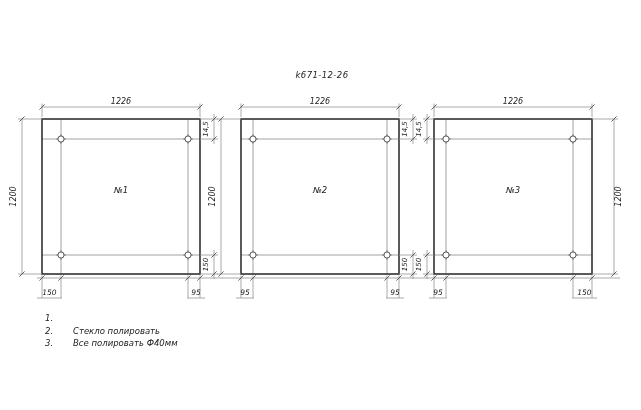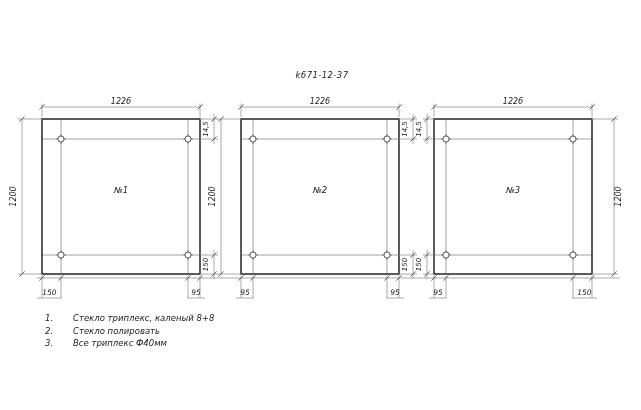--- a/index.html
+++ b/index.html
@@ -229,28 +229,27 @@
         <line x1="443.4" y1="280.6" x2="448.6" y2="275.4" stroke="#555555" stroke-width="0.9"></line>
         <text x="438" y="295" font-size="7.5" text-anchor="middle">95</text>
         <line x1="592" y1="275.5" x2="592" y2="298" stroke="#949494" stroke-width="0.8"></line>
         <line x1="573" y1="275.5" x2="573" y2="298" stroke="#949494" stroke-width="0.8"></line>
         <line x1="572" y1="298" x2="597" y2="298" stroke="#949494" stroke-width="0.8"></line>
         <line x1="589.4" y1="280.6" x2="594.6" y2="275.4" stroke="#555555" stroke-width="0.9"></line>
         <line x1="570.4" y1="280.6" x2="575.6" y2="275.4" stroke="#555555" stroke-width="0.9"></line>
         <text x="584.5" y="295" font-size="7.5" text-anchor="middle">150</text>
       </g>
     </svg>
-  <div class="title">k671-12-37</div>
+  <div class="title">k671-12-26</div>
   <div class="notes">
     <div class="note-row">
       <span class="note-num">1.</span>
-      <span class="note-text">Стекло триплекс, каленый 8+8</span>
     </div>
     <div class="note-row">
       <span class="note-num">2.</span>
       <span class="note-text">Стекло полировать</span>
     </div>
     <div class="note-row">
       <span class="note-num">3.</span>
-      <span class="note-text">Все триплекс Ф40мм</span>
+      <span class="note-text">Все полировать Ф40мм</span>
     </div>
   </div>
 </div>
 
 </body></html>

